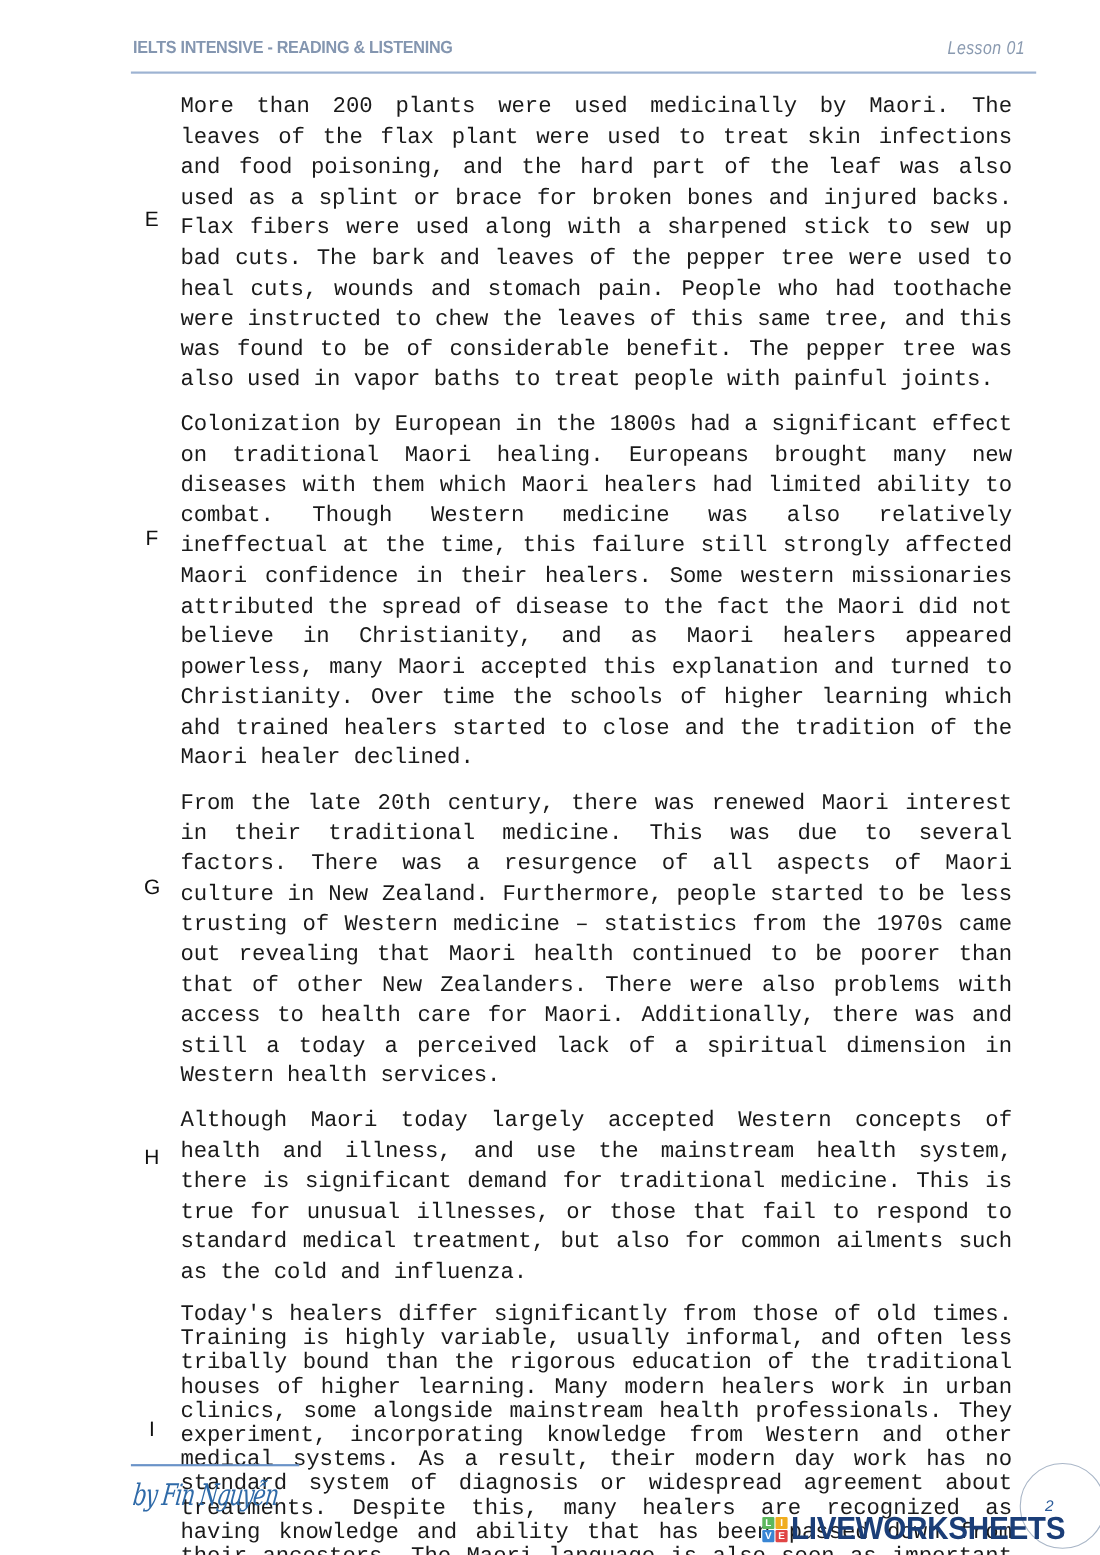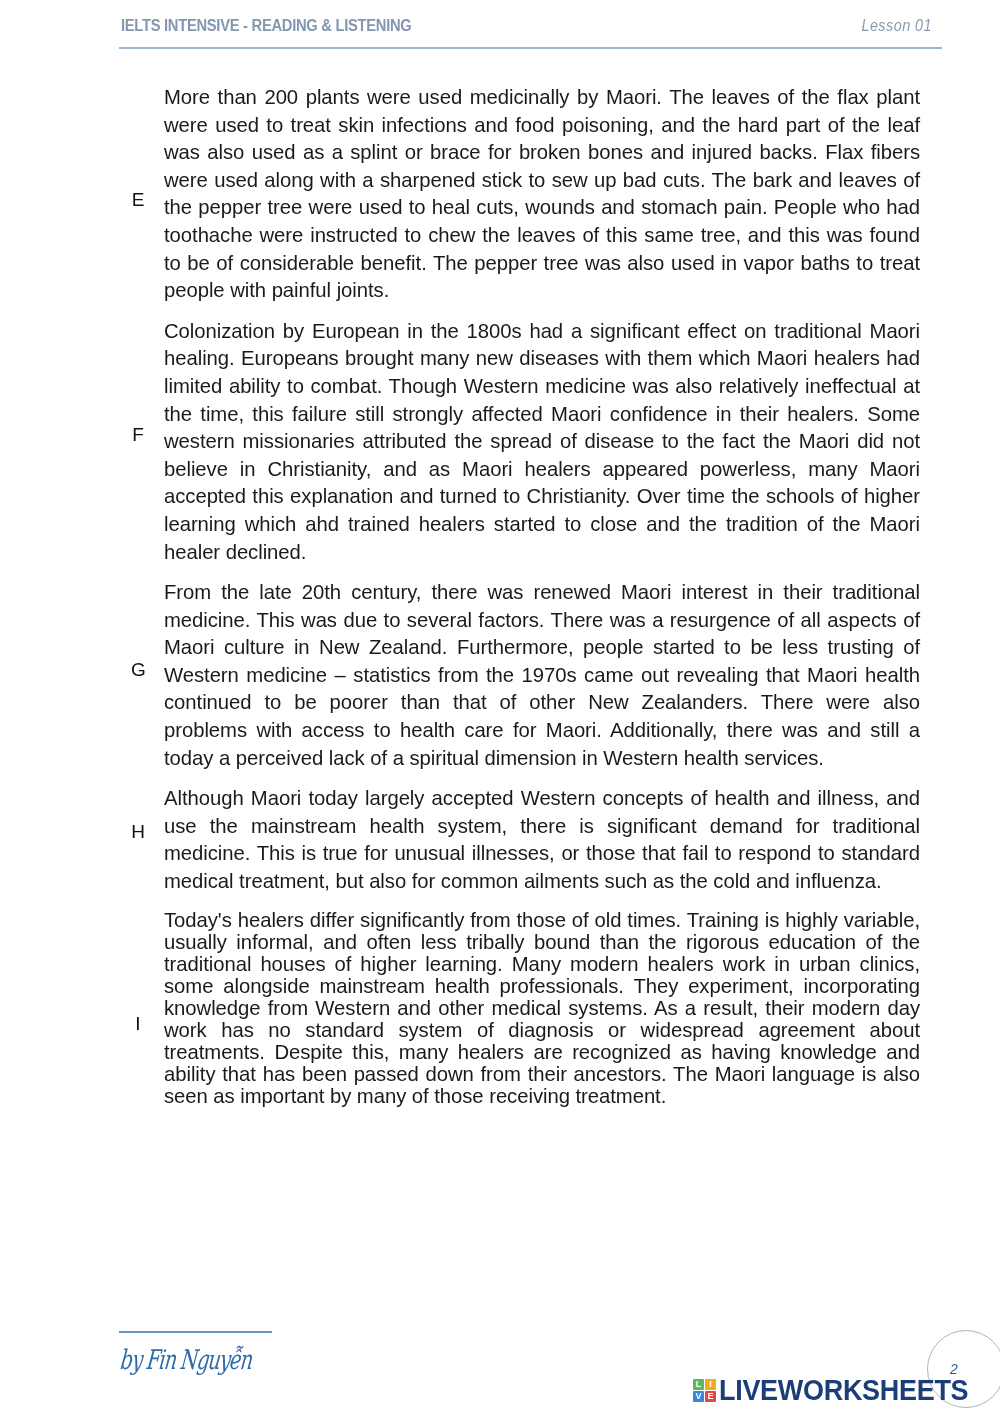--- a/index.html
+++ b/index.html
@@ -1,19 +1,19 @@
 <!DOCTYPE html>
 <html><head>
   <meta charset="utf-8">
   <style>
     * { box-sizing: border-box; margin: 0; padding: 0; }
     html, body { width: 1000px; height: 1414px; background: #ffffff; overflow: hidden; }
     body { position: relative; font-family: "DejaVu Serif", serif; color: #1a1a1a; }
 
-    .header { position: absolute; left: 119px; top: 12px; width: 823px; height: 38px; }
+    .header { position: absolute; left: 119px; top: 30px; width: 823px; height: 38px; }
     .header-title {
       position: absolute; left: 2px; top: 5px;
       font-family: "Liberation Sans", sans-serif; font-weight: bold;
       font-size: 16px; letter-spacing: -0.3px; color: #8496b0;
       transform: scaleX(0.92); transform-origin: left center;
     }
     .header-lesson {
       position: absolute; right: 10px; top: 4px;
       font-family: "Liberation Sans", sans-serif; font-style: italic;
       font-size: 17px; color: #8a9ab0; letter-spacing: 0.5px;
@@ -21,21 +21,21 @@
     }
     .header-rule { position: absolute; left: 0; top: 35px; width: 823px; height: 2px; background: #9db3d2; }
 
     .content { position: absolute; left: 0; top: 84px; width: 1000px; }
     .para { position: relative; margin-left: 164px; width: 756px; margin-bottom: 13px; }
     .para-letter {
       position: absolute; left: -33px; width: 14px; text-align: center;
       font-family: "Liberation Sans", sans-serif; font-size: 19px; color: #111;
     }
     .para-text {
-      font-family: Liberation Sans, sans-serif; font-size: 20.3px;
+      font-family: Liberation Mono, monospace; font-size: 20.3px;
       line-height: 27.6px; text-align: justify; color: #1a1a1a;
       letter-spacing: -0.05px;
     }
     .para.tight .para-text { line-height: 22px; }
 
     .footer-rule { position: absolute; left: 119px; top: 1331px; width: 153px; height: 2px; background: #6a93c8; }
     .footer-sign {
       position: absolute; left: 121px; top: 1344px;
       font-family: "DejaVu Serif", serif; font-style: italic;
       font-size: 27px; color: #2f6aa8; letter-spacing: -1.5px;

